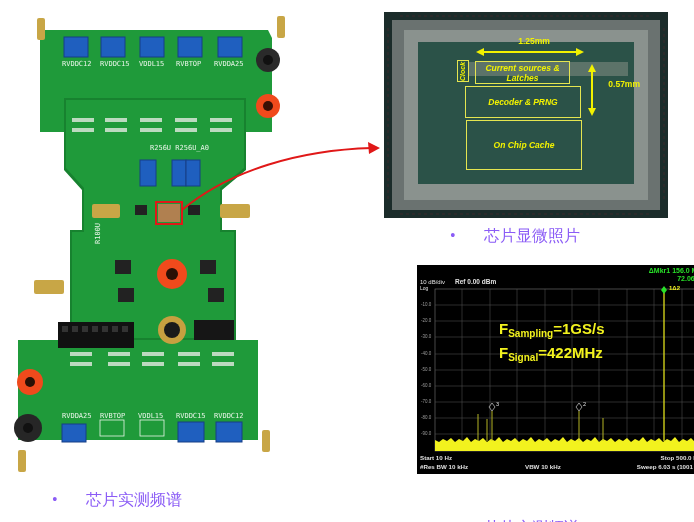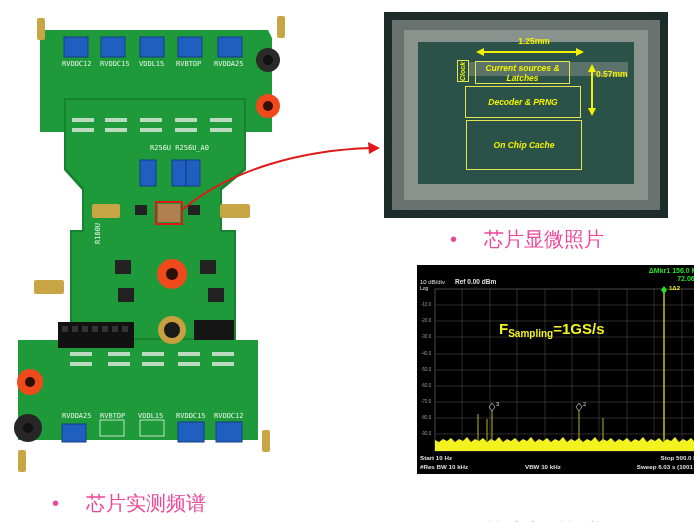--- a/index.html
+++ b/index.html
@@ -18,21 +18,21 @@
   .die-box{position:absolute;border:1.5px solid #e5e550;box-sizing:border-box;display:flex;align-items:center;justify-content:center;font-style:italic;}
   
   .spec{left:382px;top:265px;width:292px;height:209px;background:#000;margin-left:35px;}
   .spec .hdr{position:absolute;color:#e0e0e0;font-family:"Liberation Sans",sans-serif;font-size:6px;}
   .spec .mkr{position:absolute;color:#28e028;font-family:"Liberation Sans",sans-serif;font-weight:bold;font-size:7px;text-align:right;}
   .spec .ann{position:absolute;color:#f2f21e;font-family:"Liberation Sans",sans-serif;font-weight:bold;font-size:15px;line-height:19px;}
   .spec .ann sub{font-size:10px;vertical-align:-3px;}
   .spec .ylbl{position:absolute;color:#9a9a9a;font-family:"Liberation Sans",sans-serif;font-size:4.5px;}
   .spec .foot{position:absolute;color:#e0e0e0;font-family:"Liberation Sans",sans-serif;font-weight:bold;font-size:6.2px;}
   
-  .cap{position:absolute;font-family:Liberation Sans, sans-serif;font-size:20px;color:#ec4899;}
+  .cap{position:absolute;font-family:Liberation Serif, serif;font-size:16px;color:#8b5cf6;}
   .cap .b{display:inline-block;width:34px;}
 </style>
 </head>
 <body>
 
 <svg class="abs" style="left:0;top:0" width="380" height="480" viewBox="0 0 380 480">
 
   <path class="pcb" d="M40 30 H268 L272 38 V132 H40 Z"></path>
 
   <path class="pcb-dark" d="M64 98 H246 V170 L222 190 V230 H236 V340 H70 V230 H82 V190 L64 170 Z"></path>
@@ -155,21 +155,21 @@
     </g>
 
     <line x1="96" y1="40" x2="196" y2="40" stroke="#f2f200" stroke-width="2"></line>
     <polygon points="92,40 100,36 100,44" fill="#f2f200"></polygon>
     <polygon points="200,40 192,36 192,44" fill="#f2f200"></polygon>
     <line x1="208" y1="56" x2="208" y2="100" stroke="#f2f200" stroke-width="2"></line>
     <polygon points="208,52 204,60 212,60" fill="#f2f200"></polygon>
     <polygon points="208,104 204,96 212,96" fill="#f2f200"></polygon>
   </svg>
   <div class="die-label" style="left:120px;top:24px;width:60px">1.25mm</div>
-  <div class="die-label" style="left:212px;top:57px;width:44px;text-align:left">0.57mm</div>
+  <div class="die-label" style="left:212px;top:67px;width:44px;text-align:right">0.57mm</div>
   <div class="die-box" style="left:73px;top:48px;width:12px;height:22px">
     <span class="die-label" style="position:static;font-size:7px;transform:rotate(-90deg);white-space:nowrap">Clock</span>
   </div>
   <div class="die-box" style="left:91px;top:49px;width:95px;height:23px">
     <span class="die-label" style="position:static;width:80px;line-height:10px">Current sources &amp; Latches</span>
   </div>
   <div class="die-box" style="left:81px;top:74px;width:116px;height:32px">
     <span class="die-label" style="position:static">Decoder &amp; PRNG</span>
   </div>
   <div class="die-box" style="left:82px;top:108px;width:116px;height:50px">
@@ -233,20 +233,21 @@
   <div class="ylbl" style="left:4px;top:69px">-30.0</div>
   <div class="ylbl" style="left:4px;top:86px">-40.0</div>
   <div class="ylbl" style="left:4px;top:102px">-50.0</div>
   <div class="ylbl" style="left:4px;top:118px">-60.0</div>
   <div class="ylbl" style="left:4px;top:134px">-70.0</div>
   <div class="ylbl" style="left:4px;top:150px">-80.0</div>
   <div class="ylbl" style="left:4px;top:166px">-90.0</div>
 
   <div class="ann" style="left:82px;top:54px">
     <div><span>F</span><sub>Sampling</sub><span>=1GS/s</span></div>
+    <div><span>F</span><sub>Signal</sub><span>=422MHz</span></div>
   </div>
 
   <div class="foot" style="left:3px;top:189px">Start 10 Hz</div>
   <div class="foot" style="right:3px;top:189px">Stop 500.0 MHz</div>
   <div class="foot" style="left:3px;top:198px">#Res BW 10 kHz</div>
   <div class="foot" style="left:108px;top:198px">VBW 10 kHz</div>
   <div class="foot" style="right:3px;top:198px">Sweep  6.03 s (1001 pts)</div>
 </div>
 
 <div class="cap" style="left:450px;top:226px">

